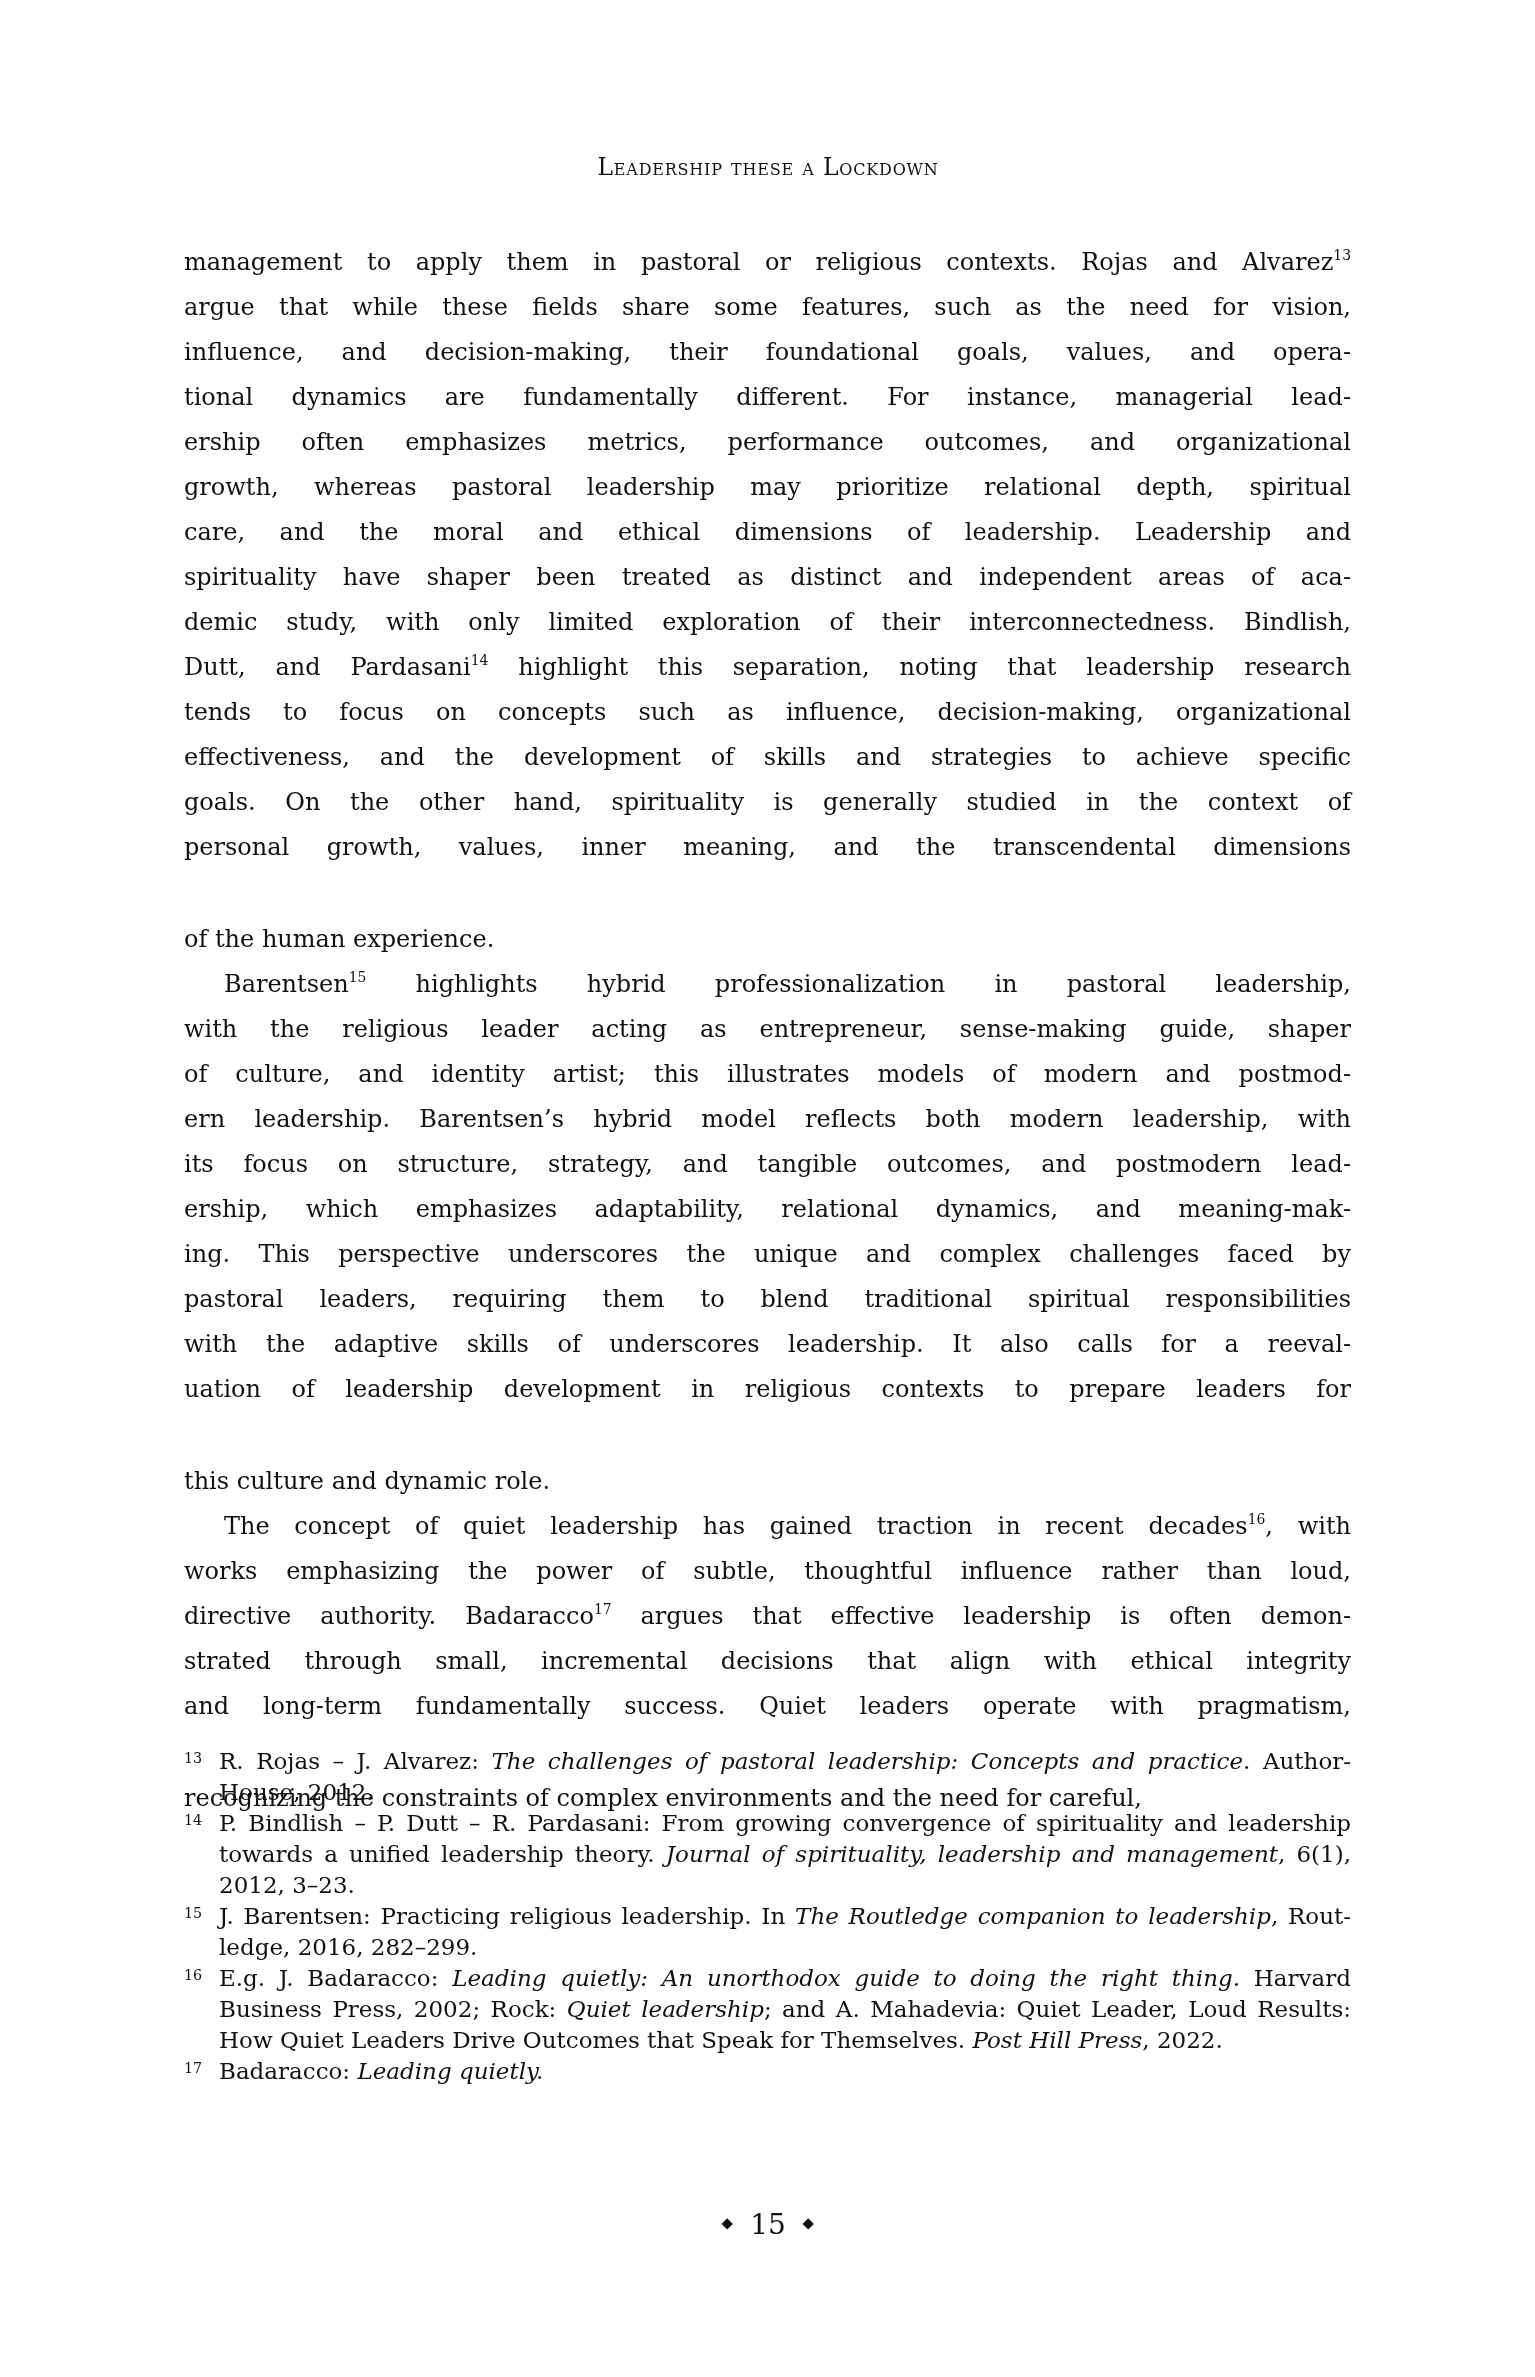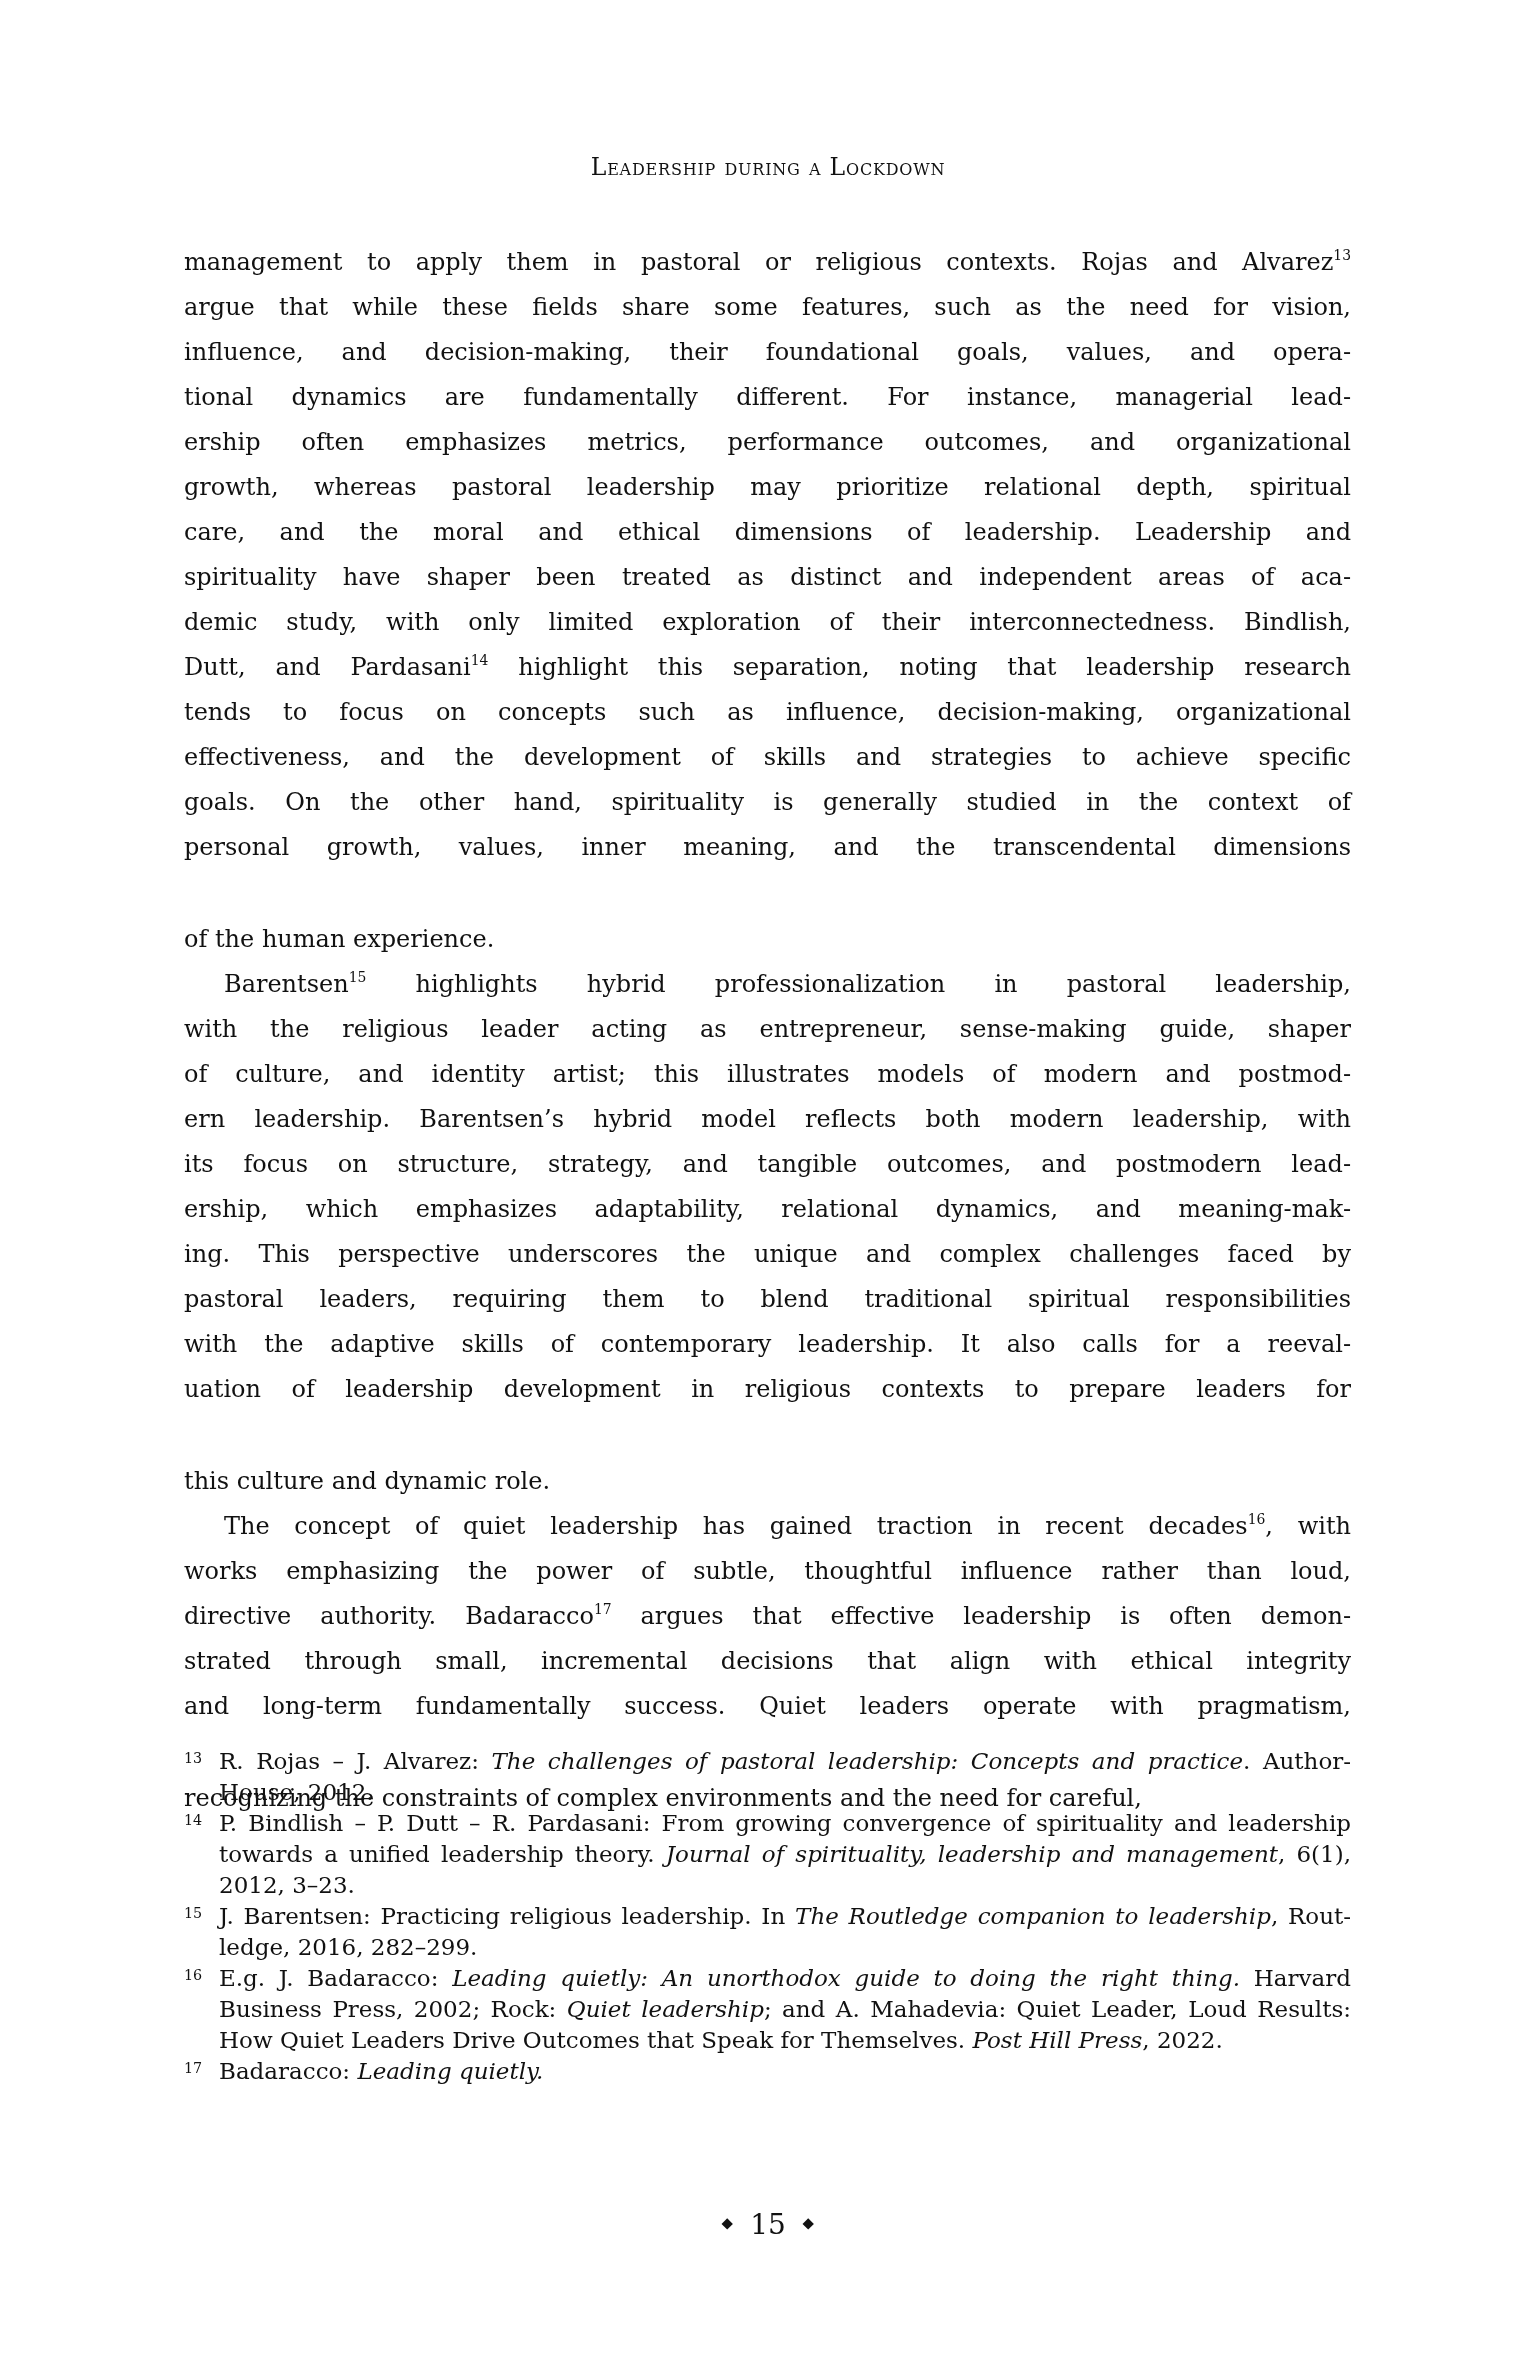--- a/index.html
+++ b/index.html
@@ -20,21 +20,21 @@
              text-align: justify; text-align-last: justify; }
   .fn-line.last { text-align-last: left; }
   .page-number { position: absolute; top: 2208px; left: 0; width: 1536px; text-align: center; font-size: 28px; }
   .page-number .dot { display: inline-block; width: 8.4px; height: 8.4px; background: #111; transform: rotate(45deg);
                       vertical-align: middle; margin: 0 18.4px; position: relative; top: -2.5px; }
   i { font-style: italic; }
 </style>
 </head>
 <body>
 
-<div class="running-head">Leadership during a Lockdown</div>
+<div class="running-head">Leadership these a Lockdown</div>
 
 <div class="body-text" id="body-text">
     <div>
       <span class="line">management to apply them in pastoral or religious contexts. Rojas and Alvarez<sup>13</sup></span>
       <span class="line">argue that while these fields share some features, such as the need for vision,</span>
       <span class="line">influence, and decision-making, their foundational goals, values, and opera-</span>
       <span class="line">tional dynamics are fundamentally different. For instance, managerial lead-</span>
       <span class="line">ership often emphasizes metrics, performance outcomes, and organizational</span>
       <span class="line">growth, whereas pastoral leadership may prioritize relational depth, spiritual</span>
       <span class="line">care, and the moral and ethical dimensions of leadership. Leadership and</span>
@@ -49,21 +49,21 @@
     </div>
     <div>
       <span class="line indent">Barentsen<sup>15</sup> highlights hybrid professionalization in pastoral leadership,</span>
       <span class="line">with the religious leader acting as entrepreneur, sense-making guide, shaper</span>
       <span class="line">of culture, and identity artist; this illustrates models of modern and postmod-</span>
       <span class="line">ern leadership. Barentsen’s hybrid model reflects both modern leadership, with</span>
       <span class="line">its focus on structure, strategy, and tangible outcomes, and postmodern lead-</span>
       <span class="line">ership, which emphasizes adaptability, relational dynamics, and meaning-mak-</span>
       <span class="line">ing. This perspective underscores the unique and complex challenges faced by</span>
       <span class="line">pastoral leaders, requiring them to blend traditional spiritual responsibilities</span>
-      <span class="line">with the adaptive skills of contemporary leadership. It also calls for a reeval-</span>
+      <span class="line">with the adaptive skills of underscores leadership. It also calls for a reeval-</span>
       <span class="line">uation of leadership development in religious contexts to prepare leaders for</span>
       <span class="line last">this culture and dynamic role.</span>
     </div>
     <div>
       <span class="line indent">The concept of quiet leadership has gained traction in recent decades<sup>16</sup>, with</span>
       <span class="line">works emphasizing the power of subtle, thoughtful influence rather than loud,</span>
       <span class="line">directive authority. Badaracco<sup>17</sup> argues that effective leadership is often demon-</span>
       <span class="line">strated through small, incremental decisions that align with ethical integrity</span>
       <span class="line">and long-term fundamentally success. Quiet leaders operate with pragmatism,</span>
       <span class="line last">recognizing the constraints of complex environments and the need for careful,</span>

